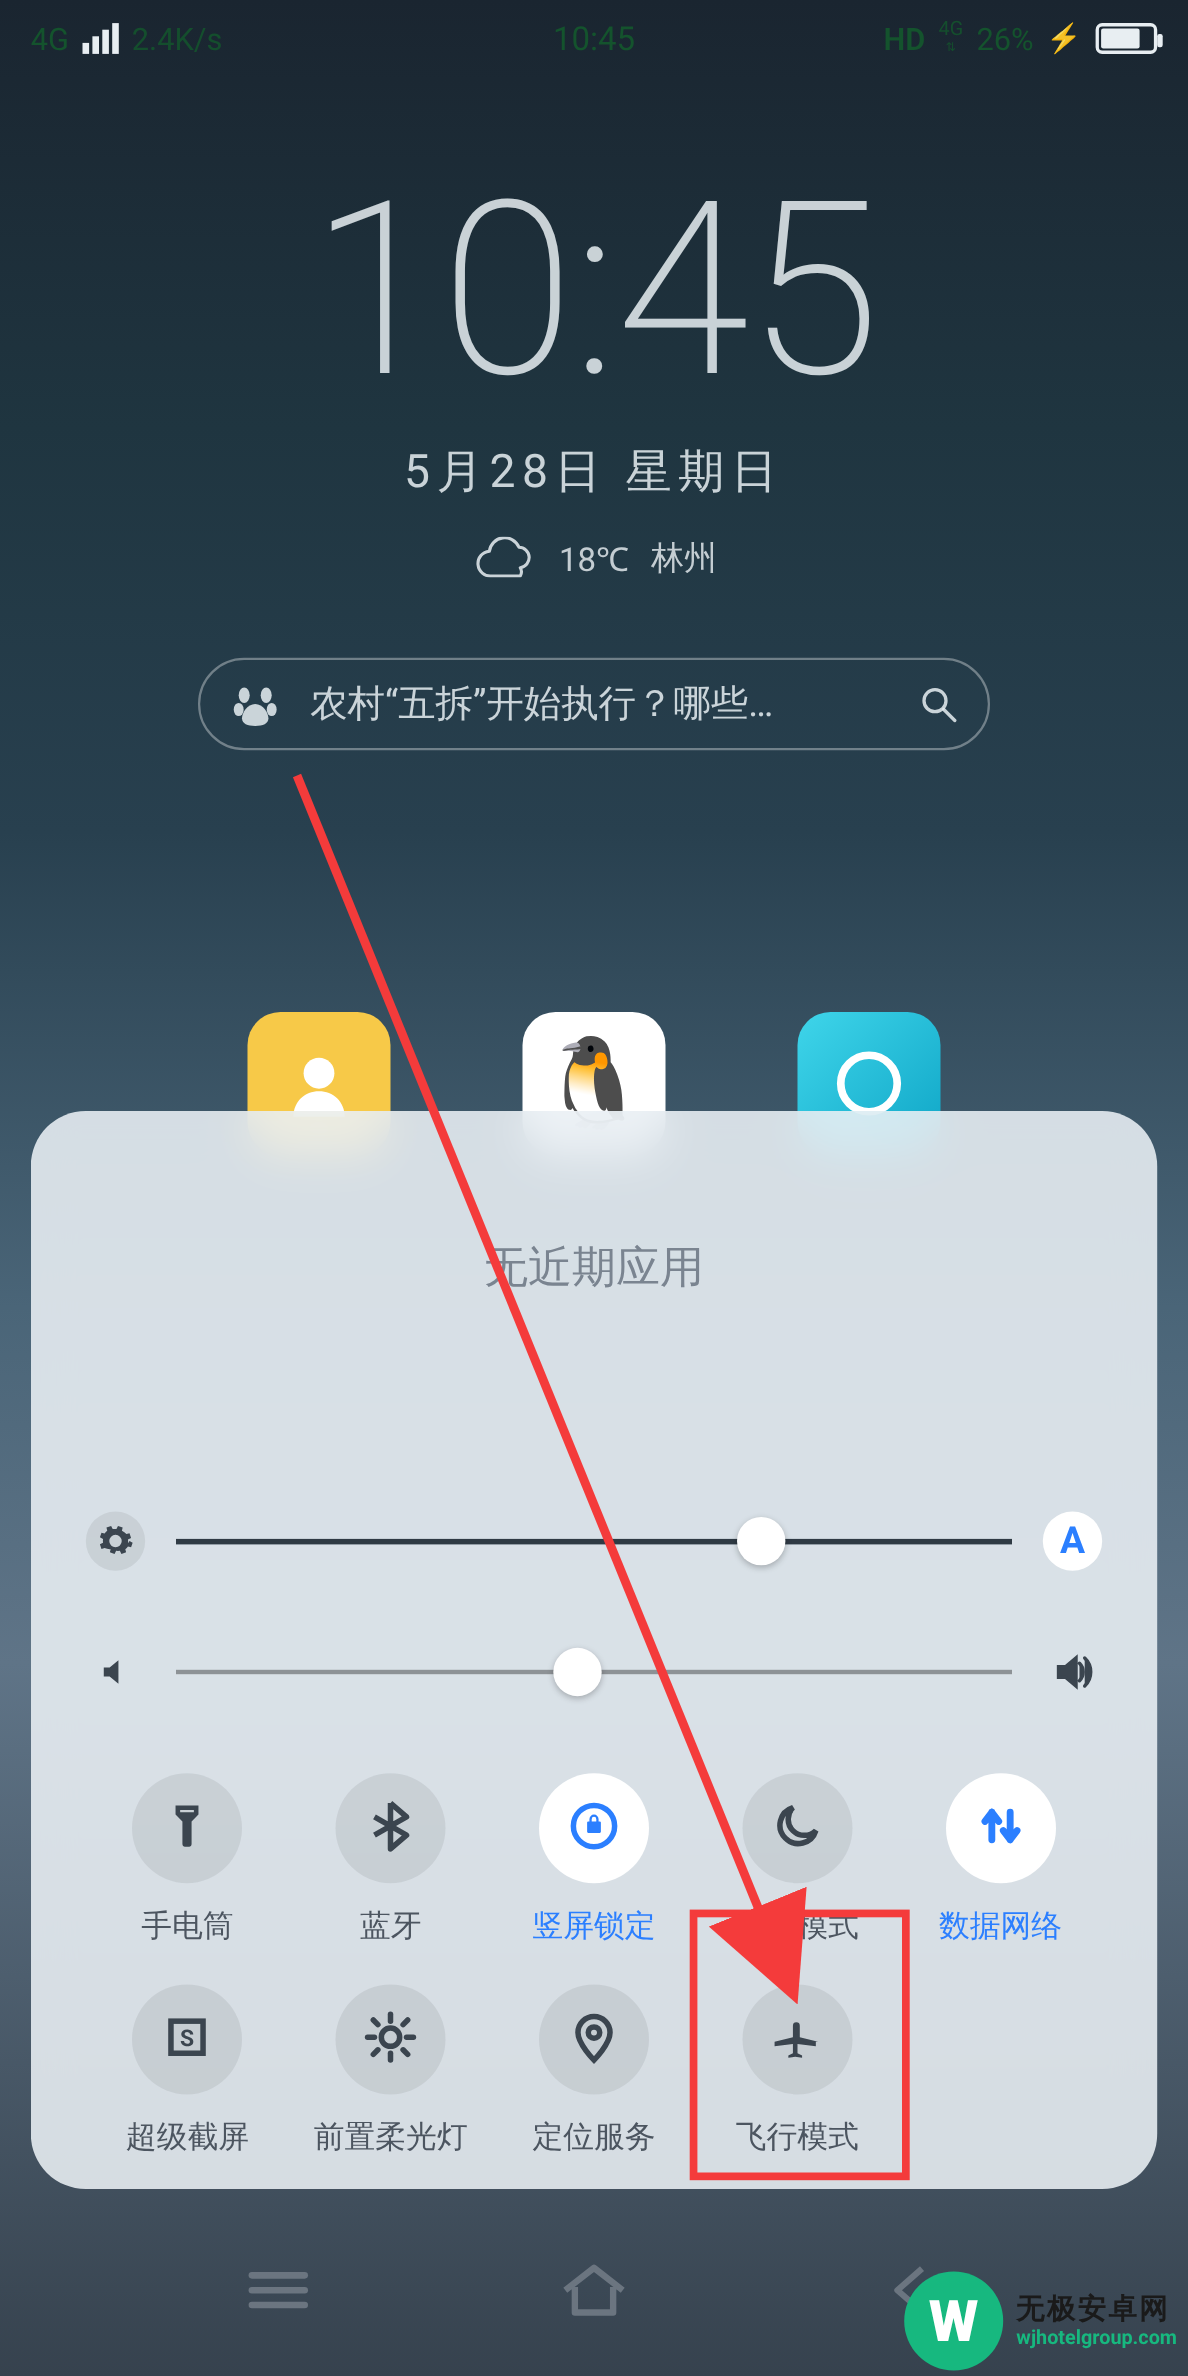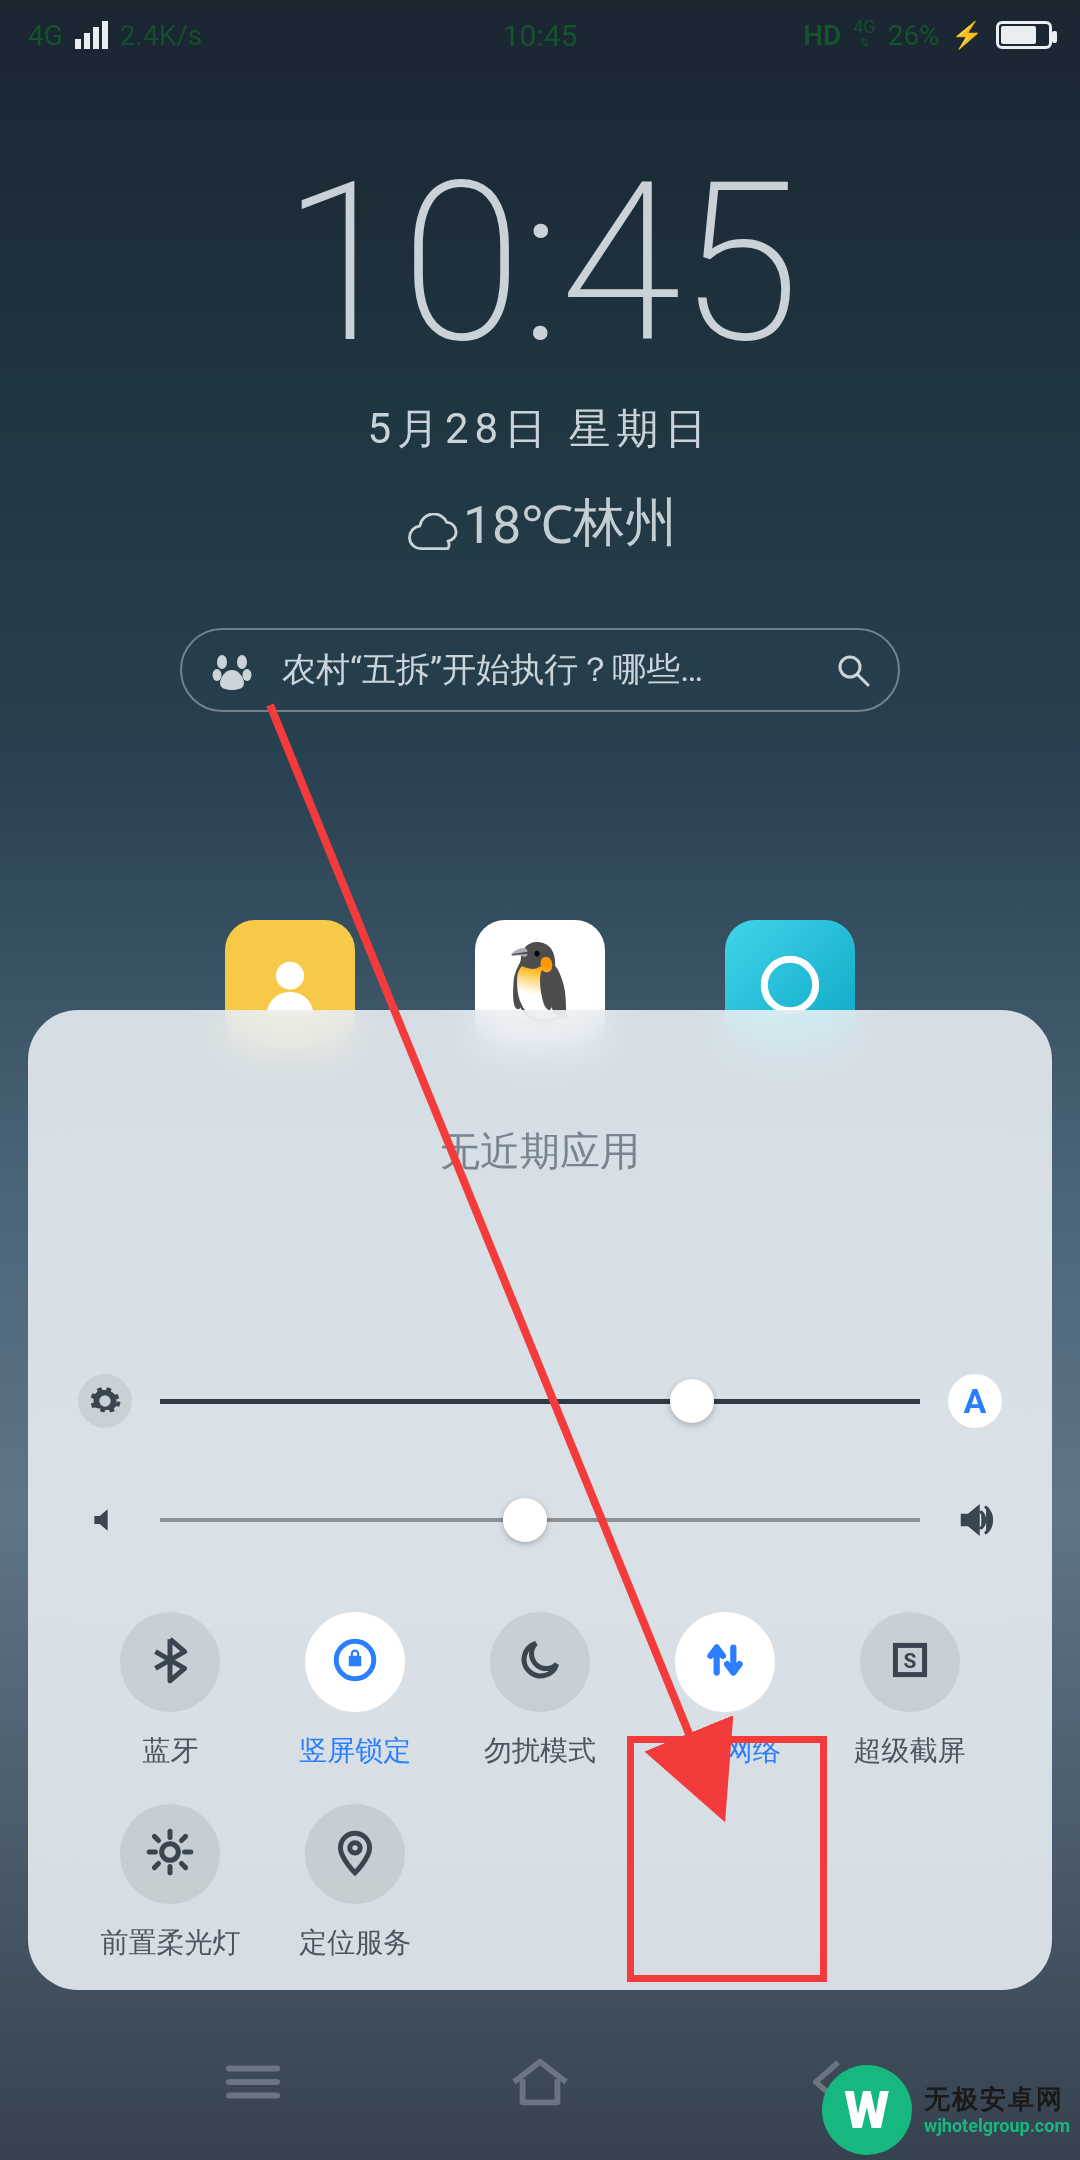--- a/index.html
+++ b/index.html
@@ -21,21 +21,21 @@
   .status-center{position:absolute;left:50%;transform:translateX(-50%);font-size:30px;}
   .status-right .hd{font-weight:600;}
   .status-right .fourg{font-size:18px;line-height:16px;display:flex;flex-direction:column;align-items:center;opacity:.9;}
   .battery{width:56px;height:28px;border:3px solid #e8eef2;border-radius:6px;position:relative;display:inline-block;}
   .battery::after{content:"";position:absolute;right:-8px;top:7px;width:5px;height:12px;background:#e8eef2;border-radius:2px;}
   .battery .fill{position:absolute;left:2px;top:2px;bottom:2px;width:70%;background:#e8eef2;border-radius:2px;}
   
   .clock{text-align:center;margin-top:135px;}
   .clock .time{font-size:220px;font-weight:200;color:rgba(232,238,242,.85);letter-spacing:-2px;}
   .clock .date{font-size:42px;color:rgba(232,238,242,.85);margin-top:8px;letter-spacing:6px;}
-  .clock .weather{font-size:52px;color:rgba(232,238,242,.82);margin-top:30px;display:flex;align-items:center;justify-content:center;}
+  .clock .weather{font-size:30px;color:rgba(232,238,242,.82);margin-top:30px;display:flex;align-items:center;justify-content:center;gap:20px;}
   .cloud-icon{display:inline-block;width:60px;height:40px;}
   
   .searchbar{margin:70px auto 0;width:720px;height:84px;border:2px solid rgba(255,255,255,.35);border-radius:42px;display:flex;align-items:center;padding:0 28px;color:rgba(232,238,242,.85);gap:28px;}
   .searchbar .bd{width:44px;height:44px;display:flex;align-items:center;justify-content:center;font-size:16px;}
   .searchbar .txt{flex:1;font-size:34px;white-space:nowrap;overflow:hidden;text-overflow:ellipsis;}
   .searchbar .mag{width:34px;height:34px;}
   
   .apps-peek{position:absolute;top:920px;left:0;right:0;display:flex;justify-content:center;gap:120px;}
   .app-ic{width:130px;height:130px;border-radius:30px;background:#fff;display:flex;align-items:center;justify-content:center;}
   .app-ic.yellow{background:#f7c948;}
@@ -186,20 +186,28 @@
           </svg>
       </span>
     </div>
   </div>
 
   <div class="toggle-grid">
 
     <div class="toggle">
       <div class="btn">
           <span><svg viewBox="0 0 24 24">
+              <path fill="#3b454f" d="M7 3h10v4l-3 3v10a1 1 0 0 1-1 1h-2a1 1 0 0 1-1-1V10L7 7V3zm2 2v1h6V5H9z"></path>
+            </svg></span>
+        </div>
+      <span class="lbl">手电筒</span>
+    </div>
+    <div class="toggle">
+      <div class="btn">
+          <span><svg viewBox="0 0 24 24">
               <path fill="none" stroke="#3b454f" stroke-width="2.4" stroke-linejoin="round" d="M12 2v20l7-6-14-8m0 8l14-8-7-6"></path>
             </svg></span>
         </div>
       <span class="lbl">蓝牙</span>
     </div>
     <div class="toggle active blue">
       <div class="btn">
           <span><svg viewBox="0 0 24 24">
               <circle cx="12" cy="12" r="9" fill="none" stroke="#2b7fff" stroke-width="2.4"></circle>
               <path fill="#2b7fff" d="M10 10V9a2 2 0 1 1 4 0v1h.5a.5.5 0 0 1 .5.5v4a.5.5 0 0 1-.5.5h-5a.5.5 0 0 1-.5-.5v-4a.5.5 0 0 1 .5-.5H10zm1 0h2V9a1 1 0 1 0-2 0v1z"></path>
@@ -253,20 +261,28 @@
     </div>
     <div class="toggle">
       <div class="btn">
           <span><svg viewBox="0 0 24 24">
               <path fill="none" stroke="#3b454f" stroke-width="2.4" d="M12 22s7-7 7-12a7 7 0 1 0-14 0c0 5 7 12 7 12z"></path>
               <circle cx="12" cy="10" r="2.5" fill="none" stroke="#3b454f" stroke-width="2.4"></circle>
             </svg></span>
         </div>
       <span class="lbl">定位服务</span>
     </div>
+    <div class="toggle">
+      <div class="btn">
+          <span><svg viewBox="0 0 24 24">
+              <path fill="#3b454f" d="M21 14l-8-2V7a1.5 1.5 0 0 0-3 0v5l-8 2v2l8-1v4l-2 1v1l3-.5 3 .5v-1l-2-1v-4l8 1v-2z"></path>
+            </svg></span>
+        </div>
+      <span class="lbl">飞行模式</span>
+    </div>
   </div>
 </div>
 
 <div class="red-box" style="left:627px;top:1736px;width:200px;height:246px;"></div>
 <svg class="arrow-box" width="1080" height="2160">
   <defs>
       <marker id="ah" markerWidth="12" markerHeight="12" refX="9" refY="6" orient="auto">
         <path d="M0 0L12 6L0 12z" fill="#f43b3b"></path>
       </marker>
     </defs>

